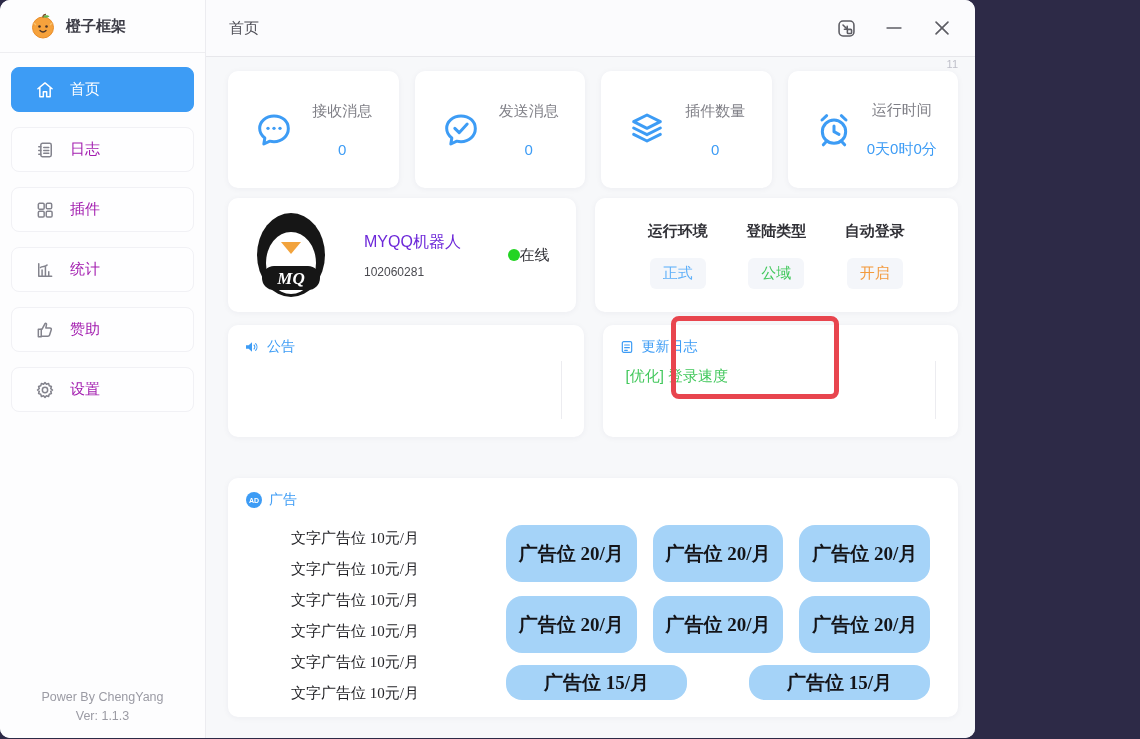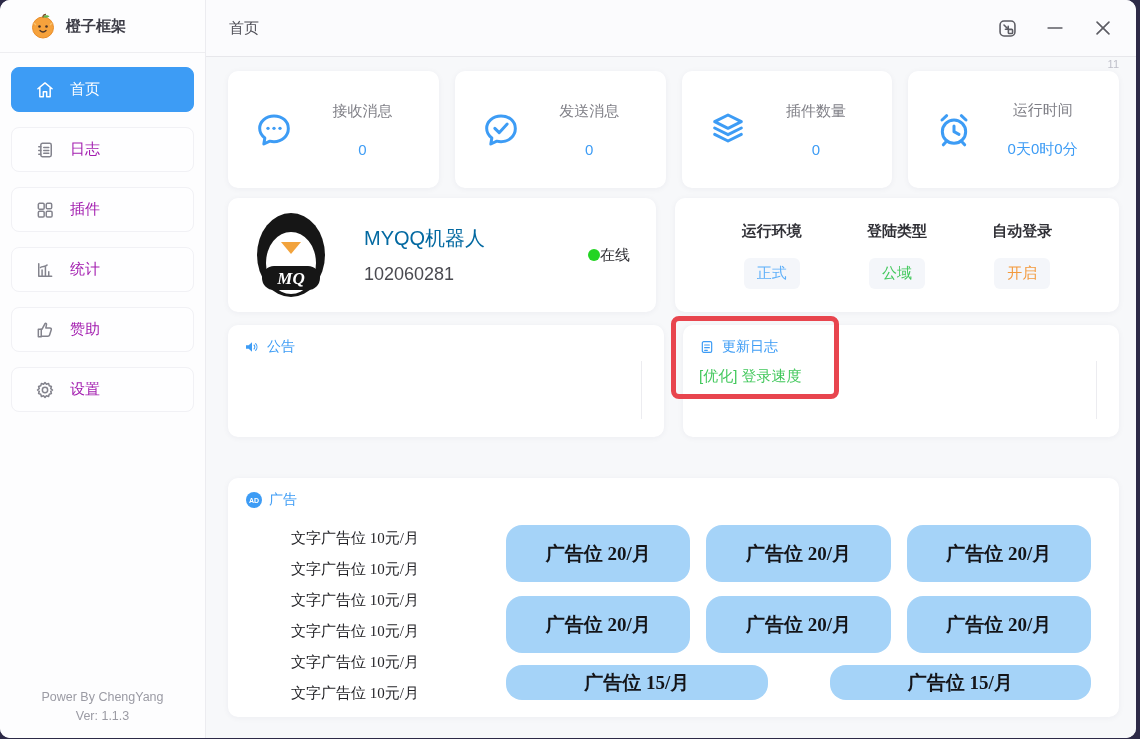--- a/index.html
+++ b/index.html
@@ -1,18 +1,18 @@
 <!DOCTYPE html>
 <html style="--accent: #3d9cf5; --green: #42c85c; --orange: #f39a3d; --ad-blue: #a5d3f8; --annotation-red: #e8454e; --status-dot: #23d423;"><head>
 <meta charset="utf-8">
 <style>
   * { margin:0; padding:0; box-sizing:border-box; }
   html,body { width:1140px; height:739px; overflow:hidden; }
   body { background:#2d2a47; font-family:"Liberation Sans","DejaVu Sans",sans-serif; }
-  .window { position:absolute; left:0; top:0; width:1136px; height:738px;
+  .window { position:absolute; left:0; top:0; width:975px; height:738px;
             border-radius:10px; overflow:hidden; background:#f7f8fa; display:flex; }
 
   
   .sidebar { width:206px; flex-shrink:0; background:#fdfdfe; border-right:1px solid #ececf0; position:relative; }
   .logo-row { height:53px; display:flex; align-items:center; padding:0 0 0 30px; border-bottom:1px solid #eeeef1; }
   .logo-row svg { width:26px; height:26px; }
   .logo-title { margin-left:10px; font-size:15px; font-weight:bold; color:#3c3c46; }
   .menu { padding:14px 11px 0 11px; }
   .menu-item { height:45px; margin-bottom:15px; border:1px solid #f1f1f5; background:#fefeff;
                border-radius:8px; display:flex; align-items:center; padding-left:23px; cursor:pointer; }
@@ -41,39 +41,39 @@
   .stat-card { flex:1; display:flex; align-items:center; padding:0 8px 0 26px; }
   .stat-icon { width:40px; height:40px; color:var(--accent); flex-shrink:0; display:flex; }
   .stat-text { flex:1; text-align:center; }
   .stat-label { font-size:15px; color:#7f7f86; }
   .stat-value { margin-top:20px; font-size:15px; color:var(--accent); }
 
   
   .row2 { margin-top:10px; display:flex; gap:19px; height:114px; }
   .robot-card { flex:1; display:flex; align-items:center; padding:0 26px; }
   .robot-info { margin-left:36px; }
-  .robot-name { font-size:20px; color:#0369a1; }
-  .robot-account { margin-top:12px; font-size:18px; color:#4a4a50; }
+  .robot-name { font-size:16px; color:#6d28d9; }
+  .robot-account { margin-top:12px; font-size:12px; color:#4a4a50; }
   .robot-status { margin-left:auto; display:flex; align-items:center; }
   .status-dot { width:12px; height:12px; border-radius:50%; background:var(--status-dot); }
   .status-text { font-size:15px; color:#2e2e33; }
   .env-card { flex:1; display:flex; align-items:center; justify-content:space-around; padding:0 34px; }
   .env-col { text-align:center; }
   .env-label { font-size:15px; font-weight:bold; color:#303036; }
   .env-badge { display:inline-block; margin-top:17px; padding:6px 13px; border-radius:6px;
                background:#f4f6fa; font-size:15px; }
   .tone-blue { color:#5fb0f9; } .tone-green { color:var(--green); } .tone-orange { color:var(--orange); }
 
   
   .row3 { margin-top:13px; display:flex; gap:19px; height:112px; }
   .note-card { flex:1; position:relative; padding:13px 16px; }
   .note-head { display:flex; align-items:center; gap:7px; color:var(--accent); font-size:14px; }
   .note-head svg { width:16px; height:16px; }
   .note-body { margin-top:11px; font-size:15px; color:#2d2d32; }
-  .note-body.green { color:var(--green); }
+  .note-body.green { color:var(--green);margin-left:7px; }
   .scroll-track { position:absolute; right:22px; top:36px; bottom:18px; width:1px; background:#ececf0; }
 
   
   .ads-card { margin-top:41px; height:239px; position:relative; padding:13px 18px; }
   .ad-circle { width:16px; height:16px; border-radius:50%; background:var(--accent); color:#fff;
                font-size:7px; font-weight:bold; display:flex; align-items:center; justify-content:center; }
   .ads-content { display:flex; margin-top:5px;font-family:Liberation Serif, serif; }
   .text-ads { width:218px; flex-shrink:0; padding-top:9px; }
   .text-ad { height:31px; line-height:31px; text-align:center; font-size:15px; color:#242428; cursor:pointer; }
   .ad-grid { flex:1; margin-left:42px; margin-right:10px; padding-top:11px;

